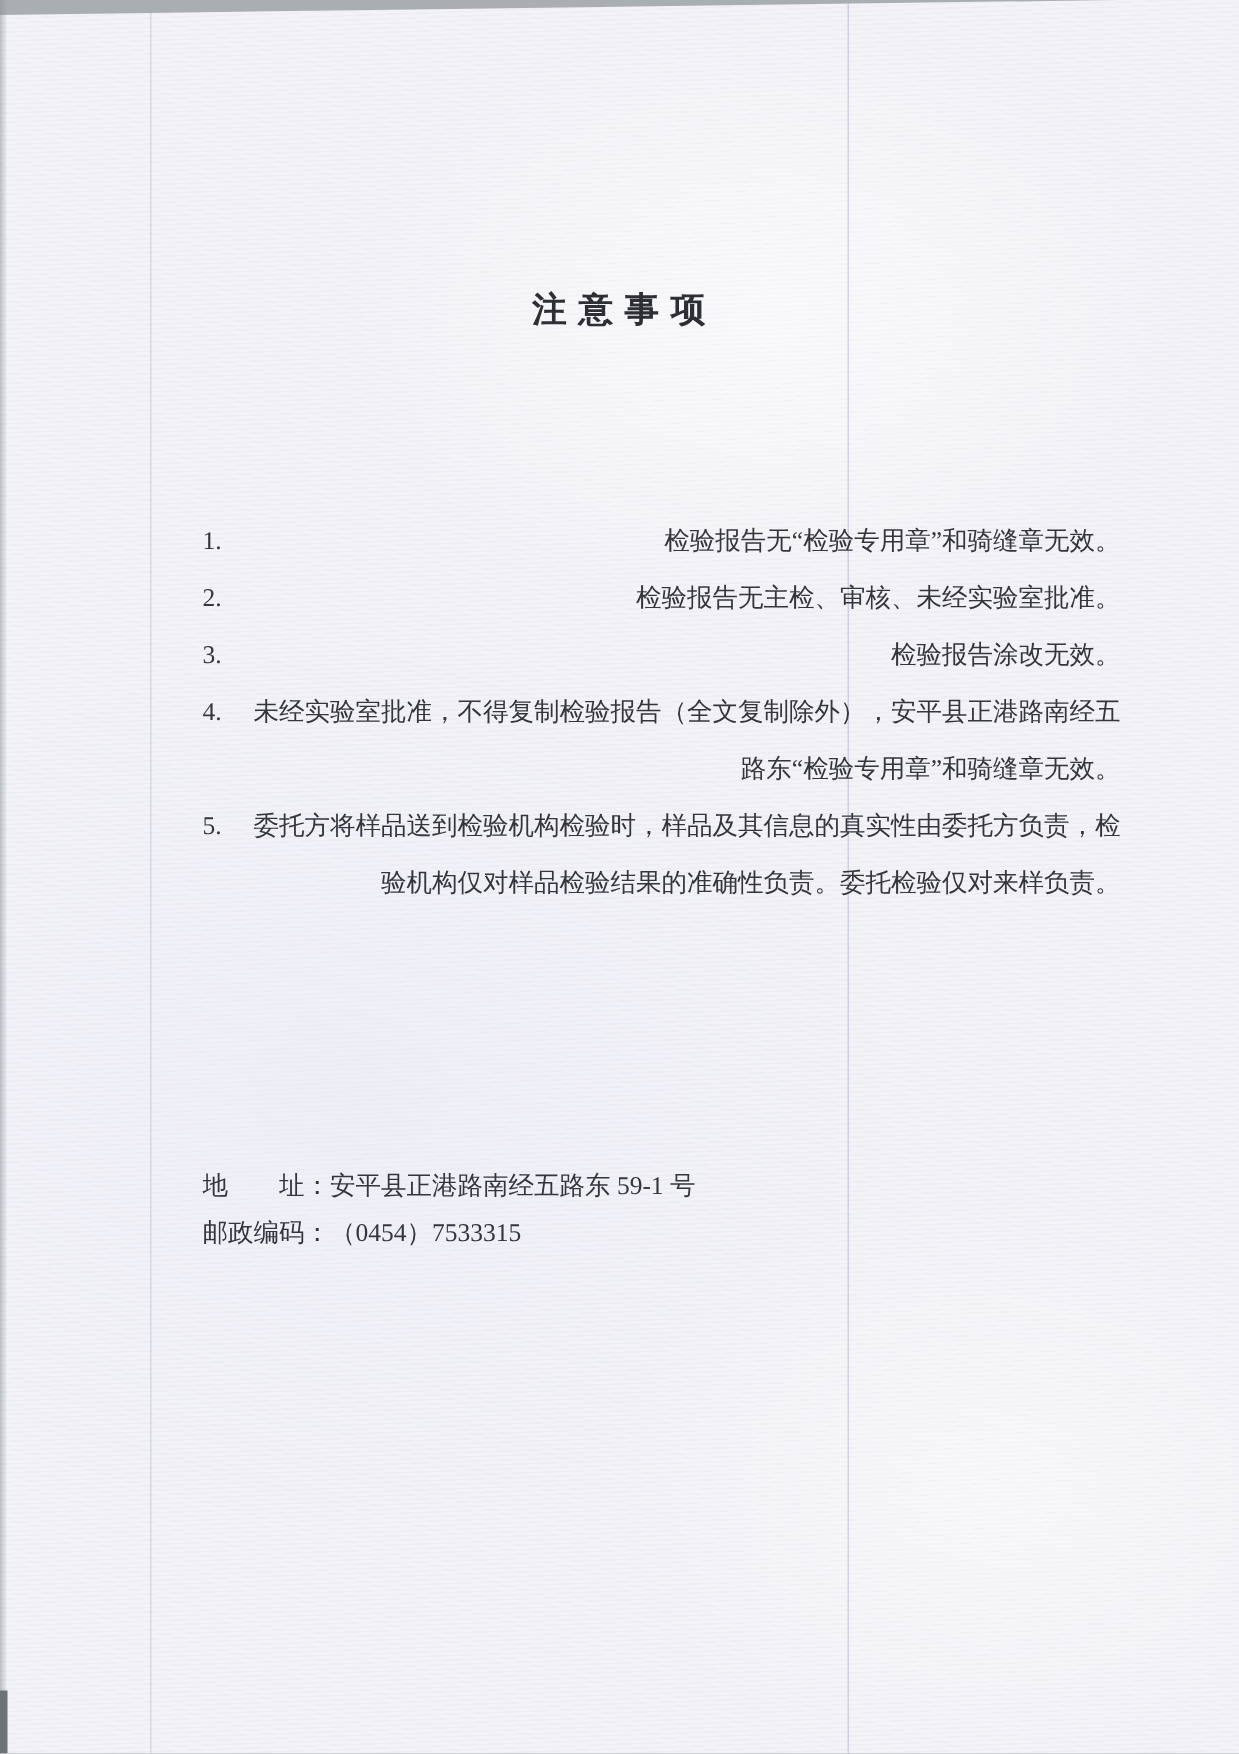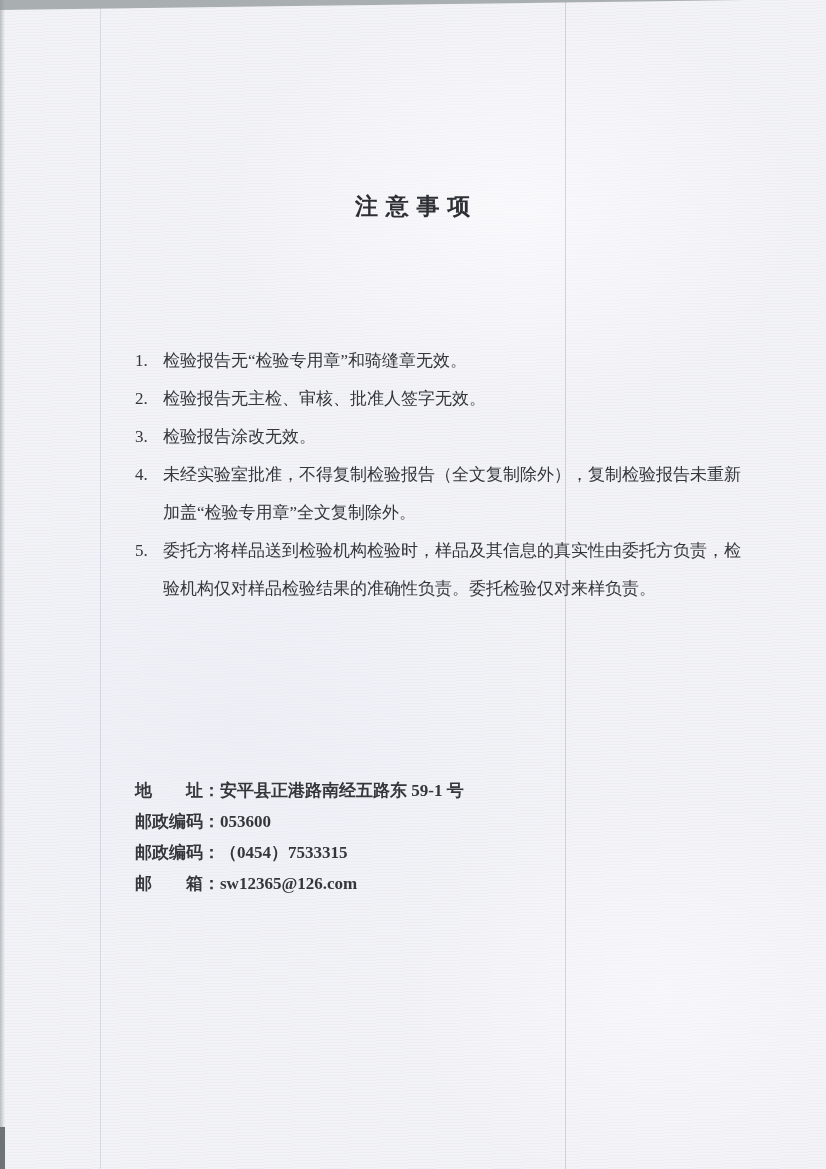--- a/index.html
+++ b/index.html
@@ -47,26 +47,25 @@
     letter-spacing:1px;
     z-index:3;
   }
   .notes{
     position:absolute;left:135px;top:342px;width:612px;
     font-size:17px;line-height:38px;color:#35363c;
     z-index:3;
   }
   .note{display:flex;align-items:flex-start;}
   .note .num{flex:none;width:28px;}
-  .note .txt{flex:1;}
+  .note .txt{flex:1;text-align:right;}
   .contact{
     position:absolute;left:135px;top:775px;width:620px;
     font-size:17px;line-height:31px;color:#35363c;
     z-index:3;
-    font-weight:bold;
   }
   .contact-row{white-space:nowrap;}
   .contact-row .label{display:inline-block;}
   .contact-row .value{display:inline;}
 </style>
 </head>
 <body>
 
 <div class="canvas">
   <div class="paper"></div>
@@ -79,43 +78,37 @@
 
   <div class="title">注 意 事 项</div>
 
   <div class="notes">
     <div class="note">
       <span class="num">1.</span>
       <span class="txt">检验报告无“检验专用章”和骑缝章无效。</span>
     </div>
     <div class="note">
       <span class="num">2.</span>
-      <span class="txt">检验报告无主检、审核、批准人签字无效。</span>
+      <span class="txt">检验报告无主检、审核、未经实验室批准。</span>
     </div>
     <div class="note">
       <span class="num">3.</span>
       <span class="txt">检验报告涂改无效。</span>
     </div>
     <div class="note">
       <span class="num">4.</span>
-      <span class="txt">未经实验室批准，不得复制检验报告（全文复制除外），复制检验报告未重新加盖“检验专用章”全文复制除外。</span>
+      <span class="txt">未经实验室批准，不得复制检验报告（全文复制除外），安平县正港路南经五路东“检验专用章”和骑缝章无效。</span>
     </div>
     <div class="note">
       <span class="num">5.</span>
       <span class="txt">委托方将样品送到检验机构检验时，样品及其信息的真实性由委托方负责，检验机构仅对样品检验结果的准确性负责。委托检验仅对来样负责。</span>
     </div>
   </div>
 
   <div class="contact">
     <div class="contact-row">
       <span class="label">地　　址：</span><span class="value">安平县正港路南经五路东 59-1 号</span>
     </div>
     <div class="contact-row">
-      <span class="label">邮政编码：</span><span class="value">053600</span>
-    </div>
-    <div class="contact-row">
       <span class="label">邮政编码：</span><span class="value">（0454）7533315</span>
-    </div>
-    <div class="contact-row">
-      <span class="label">邮　　箱：</span><span class="value">sw12365@126.com</span>
     </div>
   </div>
 </div>
 
 </body></html>

